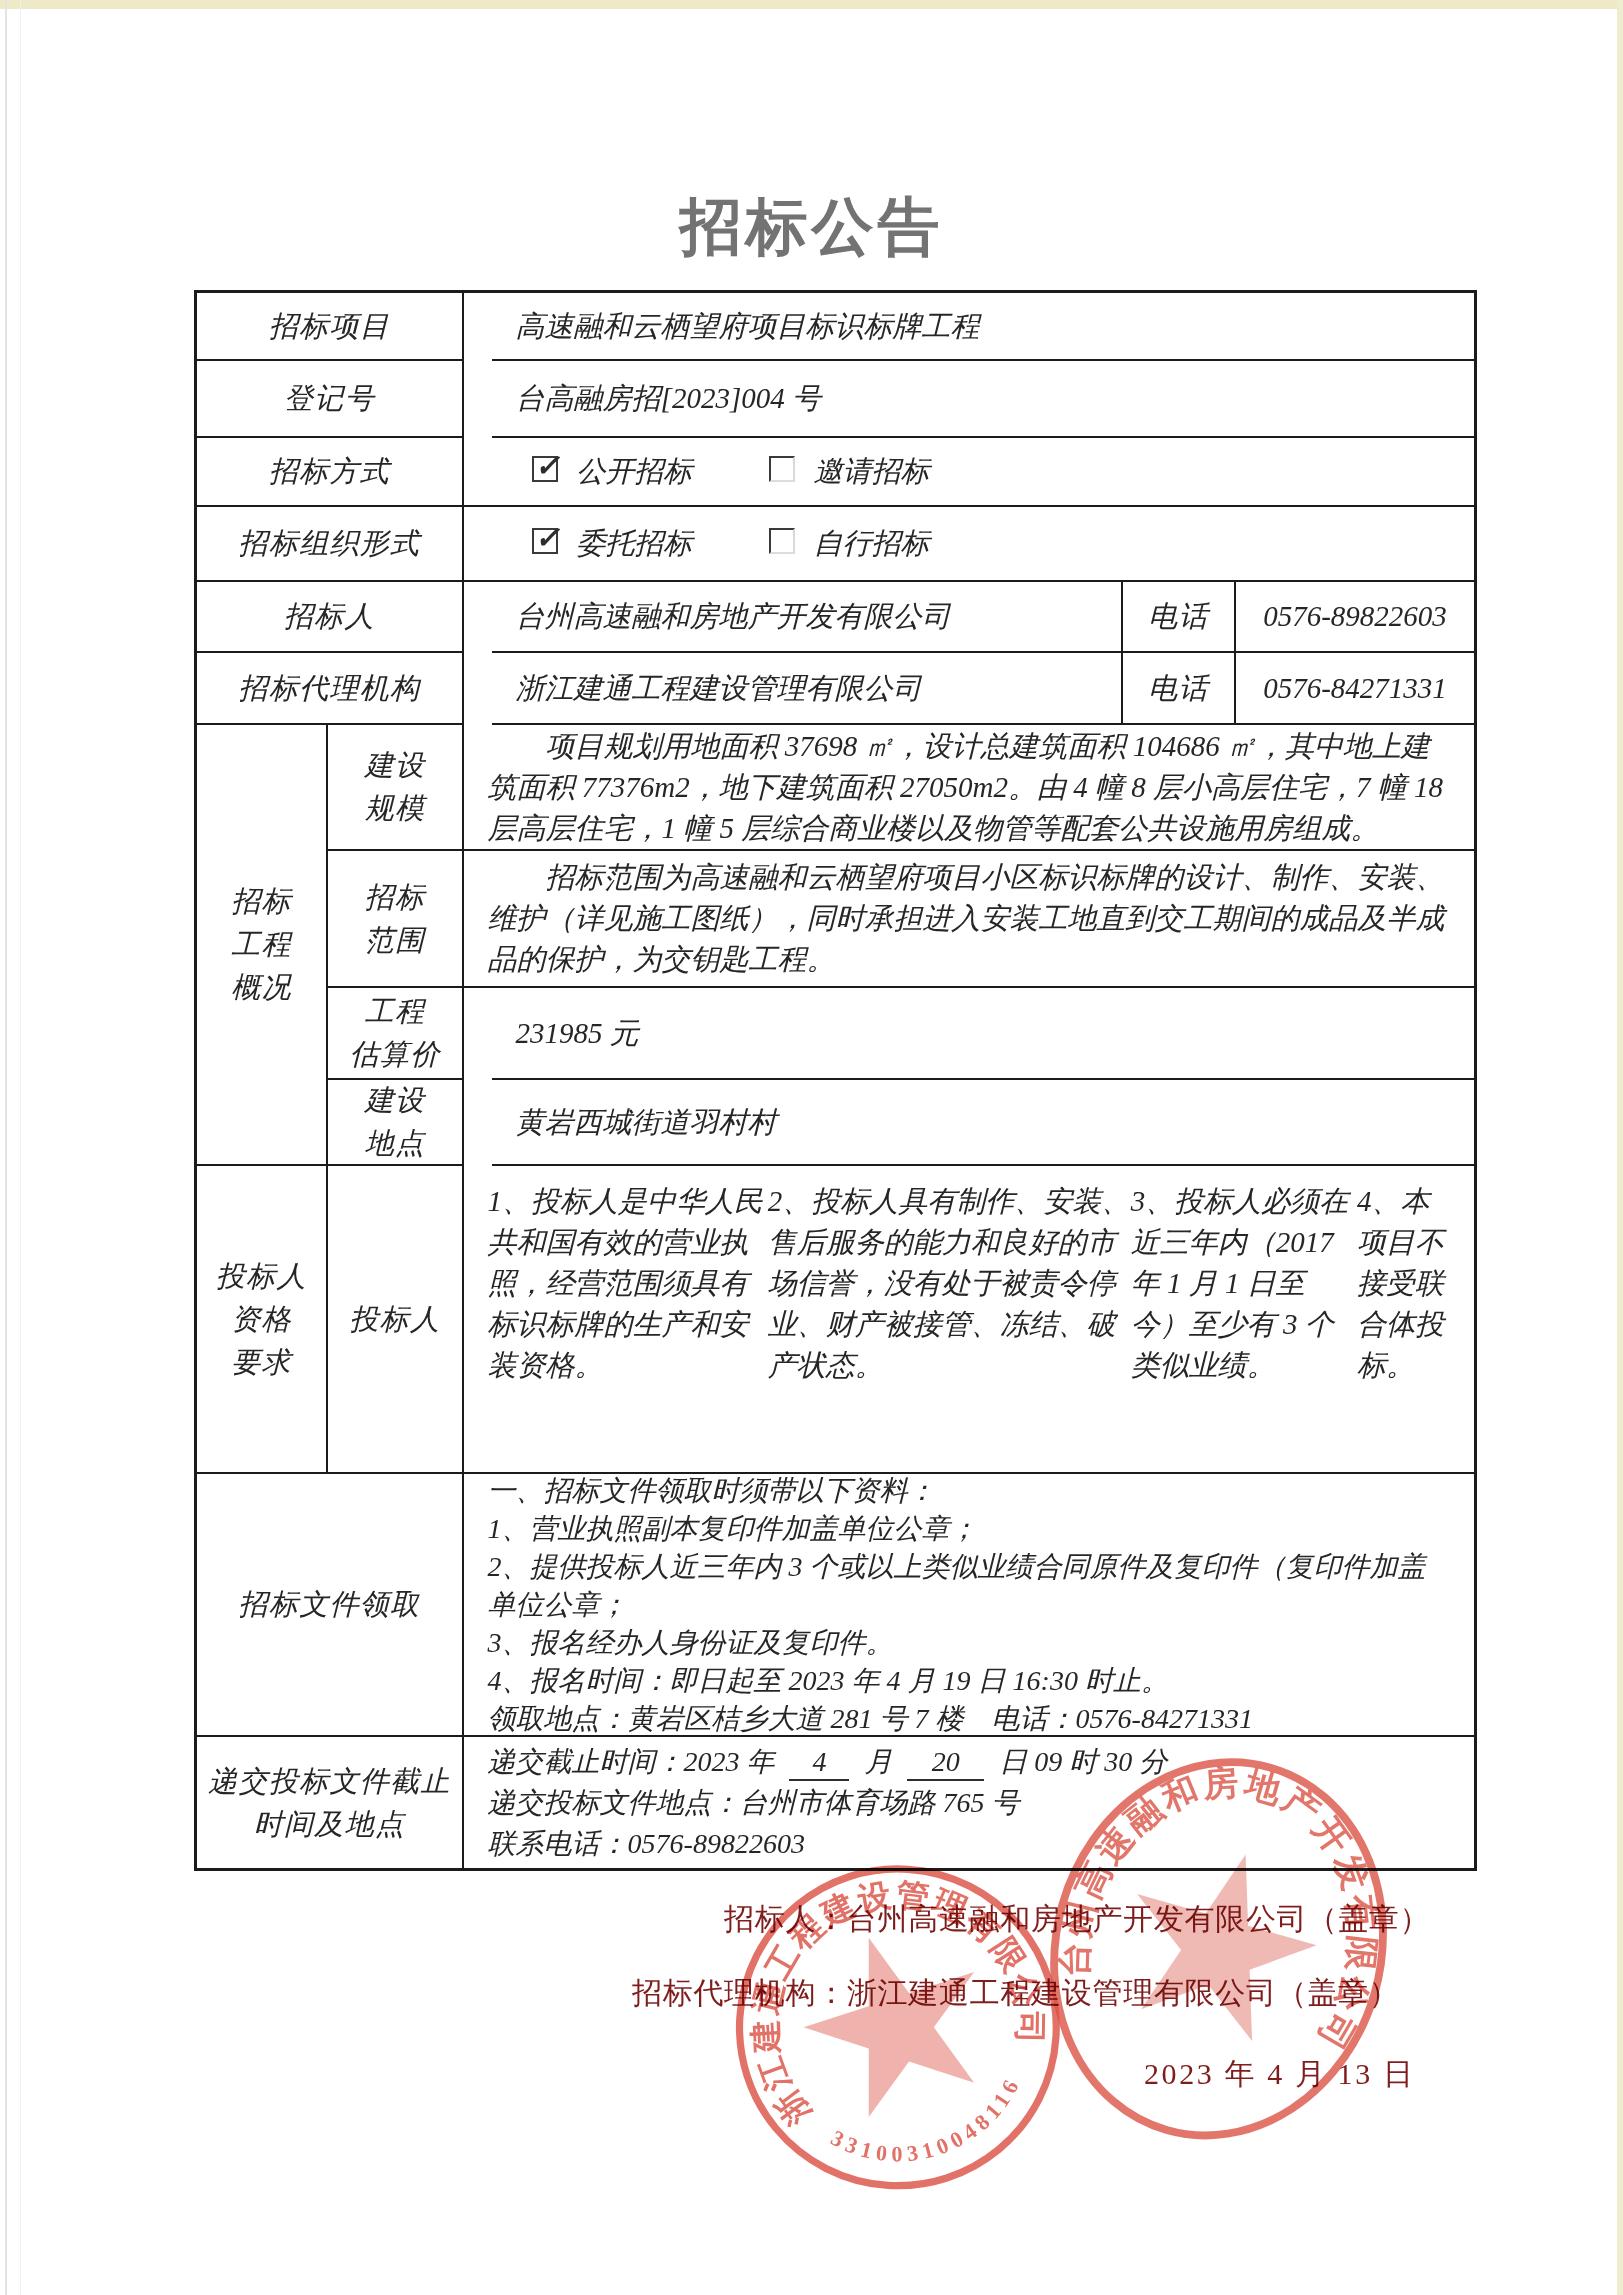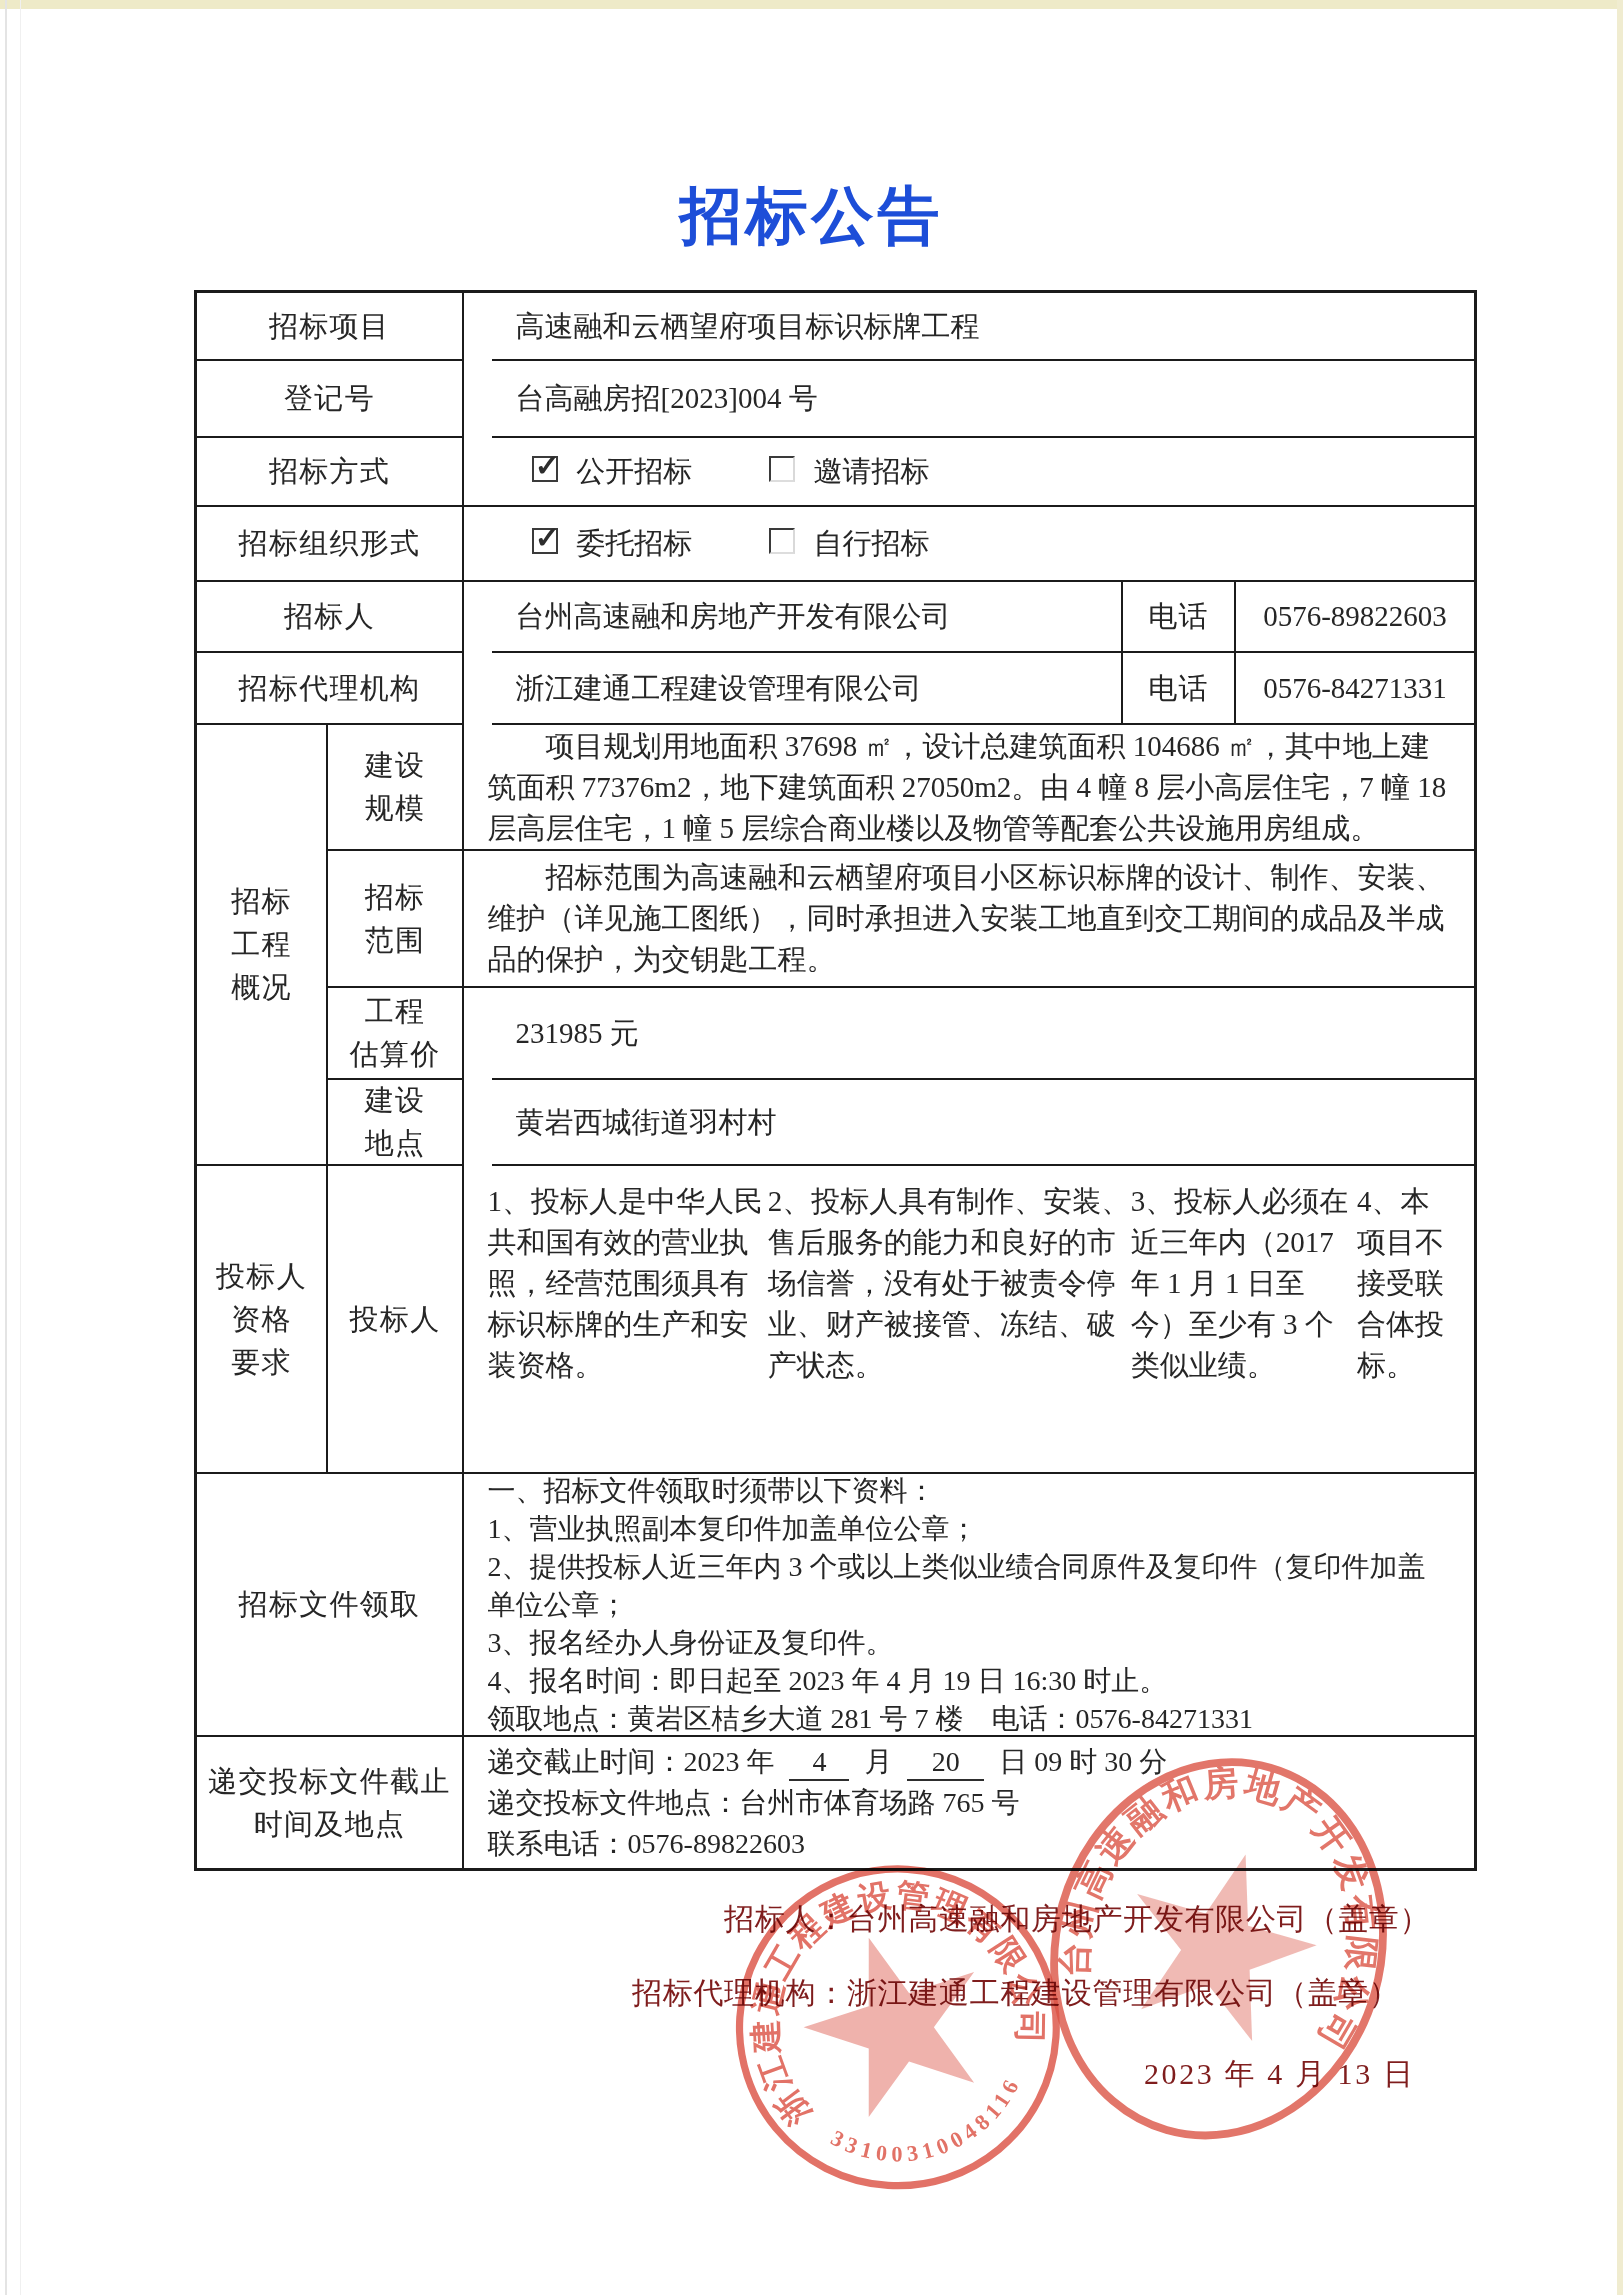--- a/index.html
+++ b/index.html
@@ -7,34 +7,34 @@
     width:1623px;height:2295px;position:relative;background:#ffffff;overflow:hidden;
     font-family:"Liberation Serif","DejaVu Serif",serif;color:#262626;
   }
   
   .edge-top{position:absolute;left:0;top:0;width:1623px;height:8.5px;background:#eeeac8;}
   .edge-right{position:absolute;right:0;top:0;width:5.9px;height:2295px;background:#f0ecd0;}
   .edge-left1{position:absolute;left:5.2px;top:0;width:2px;height:2295px;background:#e4e4e4;}
   .edge-left2{position:absolute;left:19.6px;top:0;width:1.3px;height:2295px;background:#f0f0f0;}
 
   .title{
-    position:absolute;left:0;right:0;top:174px;text-align:center;
+    position:absolute;left:0;right:0;top:185px;text-align:center;
     font-family:"Liberation Sans","DejaVu Sans",sans-serif;
-    font-size:62px;font-weight:bold;letter-spacing:3.9px;color:#1d4ed8;
+    font-size:62px;font-weight:bold;letter-spacing:3.9px;color:#737373;
   }
 
   .tbl{
     position:absolute;left:194px;top:290px;
     display:grid;
     grid-template-columns:131px 136px 659px 113px 238px;
     grid-template-rows:68px 77px 69px 75px 71px 72px 126px 137px 92px 86px 308px 263px 131px;
     border:3.3px solid #1b1b1b;background:#fff;
   }
   .cell{box-sizing:border-box;border-right:2.6px solid #1b1b1b;border-bottom:2.6px solid #1b1b1b;
-        display:flex;align-items:center;justify-content:center;font-size:29px;line-height:39px;}
+        display:flex;align-items:center;justify-content:center;font-size:29px;line-height:39px;font-style:italic;}
   .br0{border-right:none;}
   .bb0{border-bottom:none;}
   .lab{text-align:center;letter-spacing:1.3px;white-space:pre-line;line-height:43px;}
   .val{justify-content:flex-start;padding:0 23.6px;margin-left:28px;}
   .parabox{flex-direction:column;justify-content:center;align-items:stretch;padding:3.9px 23.6px;}
   .para{text-indent:2em;line-height:41px;margin:0;}
   .qual{flex-direction:row;justify-content:center;align-items:stretch;padding:6.5px 23.6px;}
   .qual p{margin:8.5px 0;line-height:41px;}
   .lines{flex-direction:column;justify-content:center;align-items:stretch;padding:5.2px 23.6px;font-size:28px;}
   .lines div{line-height:38px;}

